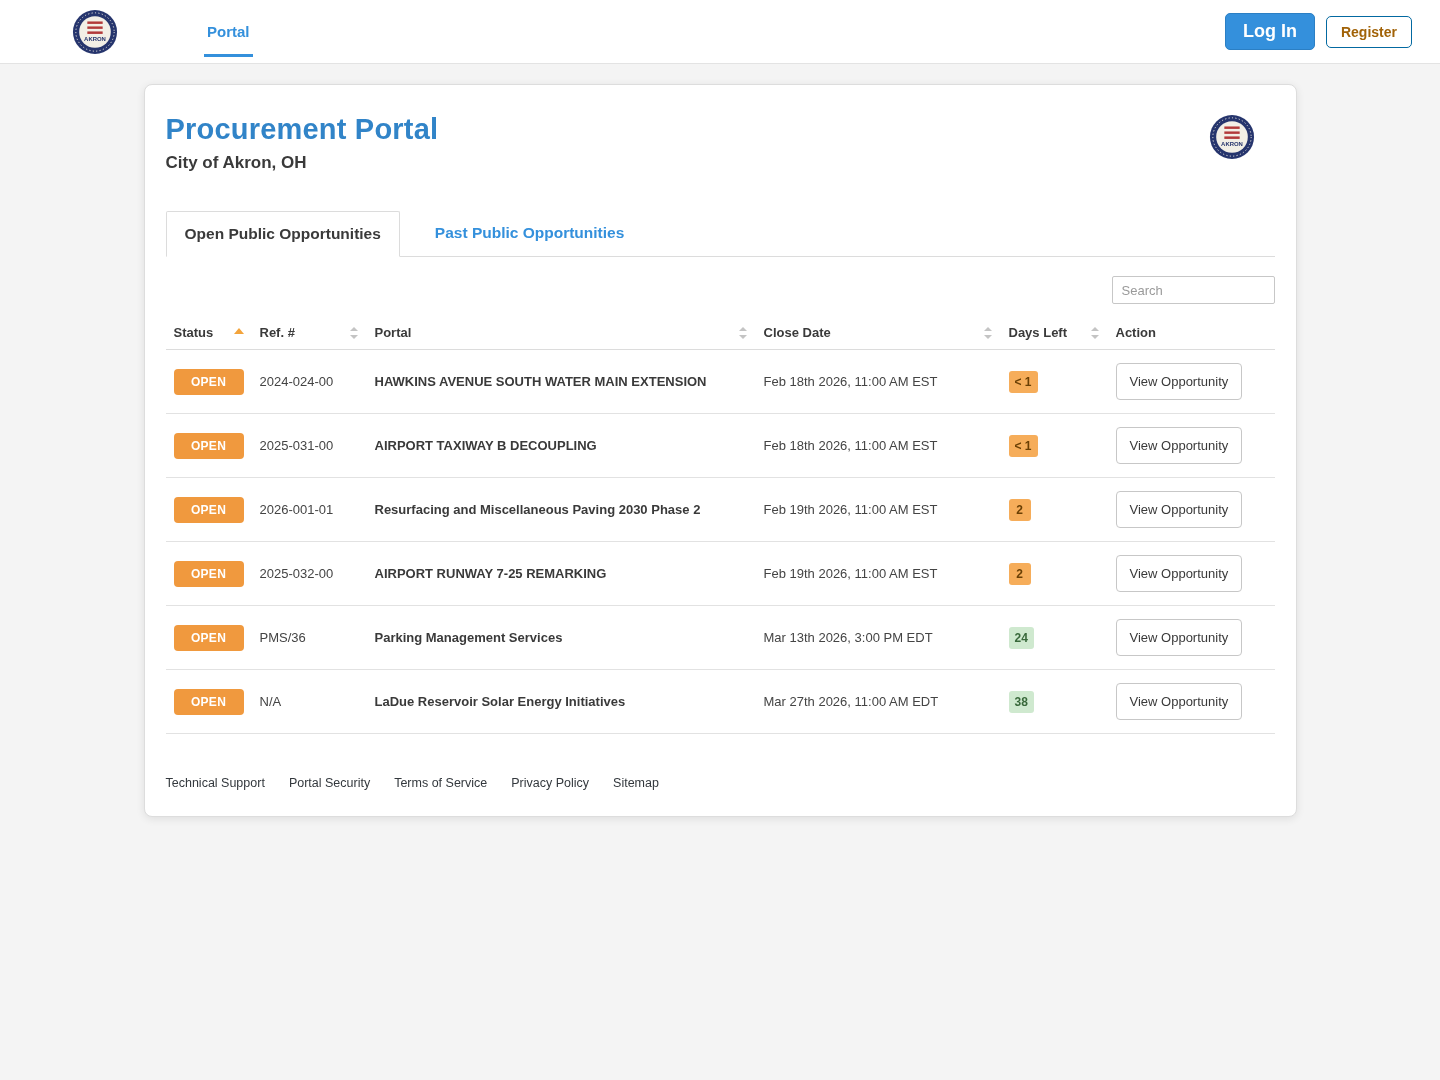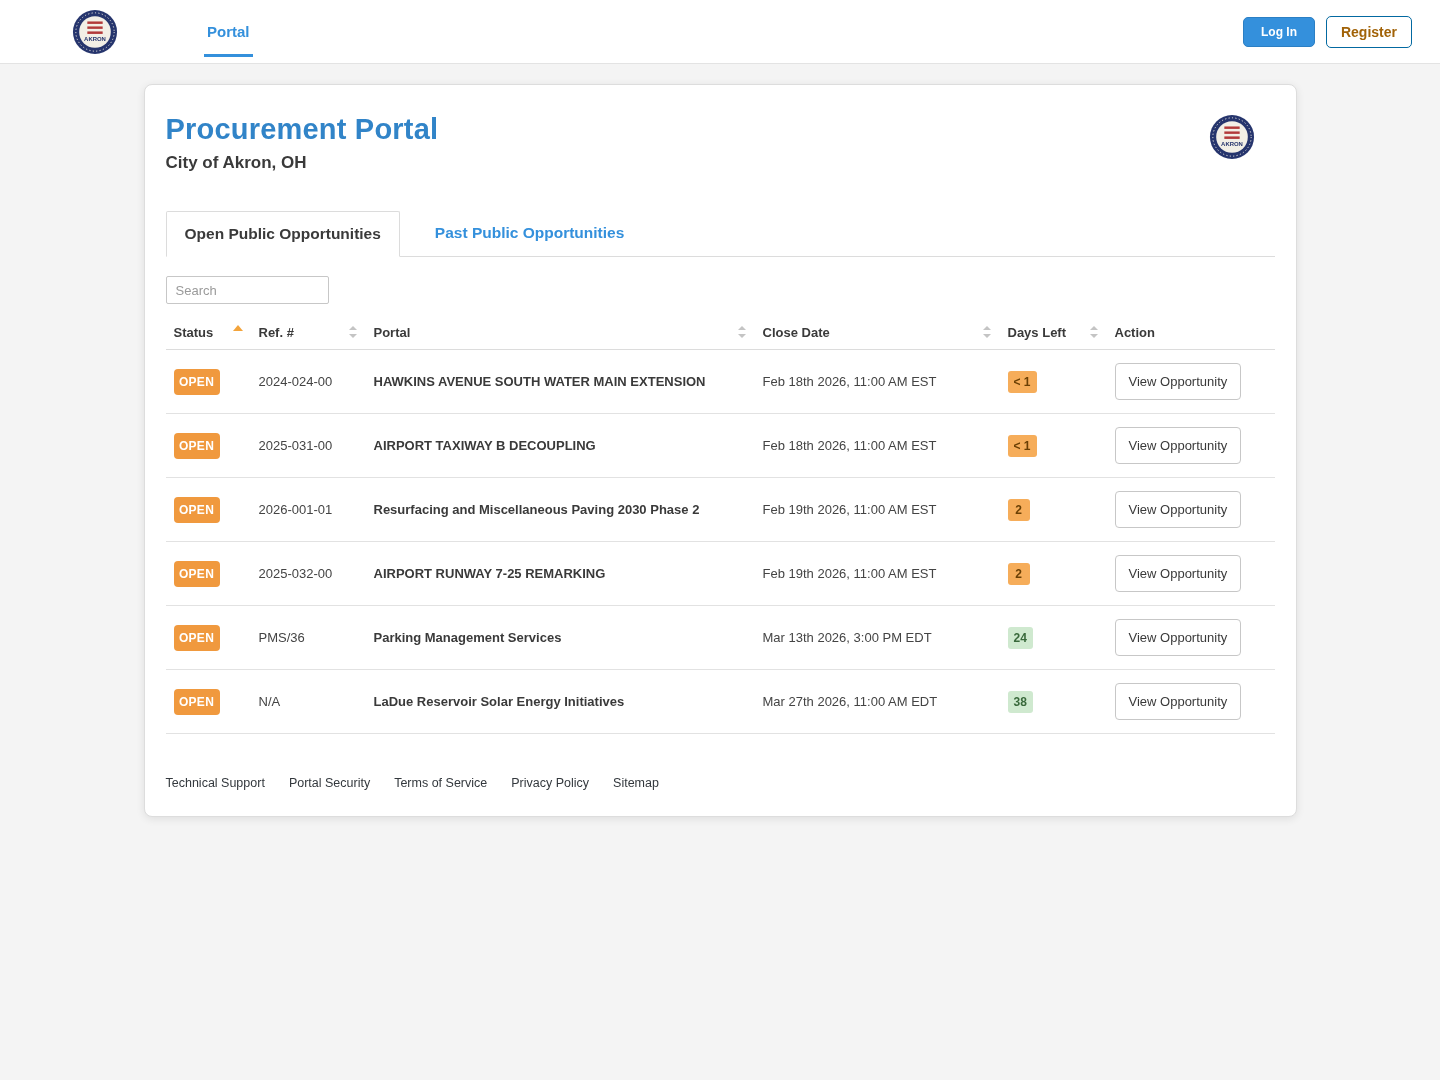--- a/index.html
+++ b/index.html
@@ -17,21 +17,21 @@
   }
   .nav-logo { width:46px; height:46px; flex:0 0 auto; }
   .nav-link {
     margin-left:86px; height:50px; display:flex; align-items:center;
     color:#3490dc; font-size:15px; font-weight:bold; text-decoration:none;
     border-bottom:3px solid #3490dc; padding:3px 3px 0 3px; cursor:pointer;
   }
   .nav-actions { margin-left:auto; display:flex; align-items:center; gap:11px; }
   .btn-login {
     background:#3490dc; color:#fff; border:1px solid #2b7fc4; border-radius:5px;
-    padding:7px 17px; font-size:12px; font-weight:bold; cursor:pointer;
+    padding:7px 17px; font-size:18px; font-weight:bold; cursor:pointer;
     font-family:"Liberation Sans", sans-serif;
   }
   .btn-register {
     background:#fff; color:#a16207; border:1px solid #0369a1; border-radius:5px;
     padding:7px 14px; font-size:14px; font-weight:bold; cursor:pointer;
     font-family:"Liberation Sans", sans-serif;
   }
 
   
   .card {
@@ -48,58 +48,58 @@
   
   .tabs { display:flex; align-items:flex-start; border-bottom:1px solid #dcdcdc; margin-top:38px; }
   .tab { padding:13px 18px; font-size:15.5px; font-weight:bold; cursor:pointer; }
   .tab-active {
     color:#3a3a3a; background:#fff; border:1px solid #dcdcdc; border-bottom:1px solid #fff;
     margin-bottom:-1px; border-radius:2px 2px 0 0;
   }
   .tab-link { color:#3490dc; margin-left:17px; }
 
   
-  .search-row { display:flex; margin:19px 0 12px 0; }
+  .search-row { display:flex; justify-content:flex-end; margin:19px 0 12px 0; }
   .search-input {
     width:163px; height:28px; border:1px solid #c7c7c7; border-radius:2px;
     padding:0 9px; font-size:13px; color:#555; outline:none;
     font-family:"Liberation Sans", sans-serif;
   }
   .search-input::placeholder { color:#9a9a9a; }
 
   
   table { width:100%; border-collapse:collapse; }
   thead tr { border-bottom:1px solid #dcdcdc; }
   tbody tr { border-bottom:1px solid #e2e2e2; }
   th {
     text-align:left; font-size:13px; font-weight:bold; color:#3a3a3a;
     padding:9px 8px 9px 8px; cursor:pointer;
   }
   td { padding:13px 8px; font-size:13px; color:#444; vertical-align:middle; }
-  .th-flex { display:flex; align-items:flex-start; justify-content:space-between; }
+  .th-flex { display:flex; align-items:flex-end; justify-content:space-between; }
 
   .sort-icon { display:inline-block; width:9px; height:14px; position:relative; margin-left:10px; }
   .sort-icon::before {
     content:''; position:absolute; top:1px; left:0;
     border-left:4px solid transparent; border-right:4px solid transparent;
     border-bottom:4px solid #c4c4c4;
   }
   .sort-icon::after {
     content:''; position:absolute; bottom:1px; left:0;
     border-left:4px solid transparent; border-right:4px solid transparent;
     border-top:4px solid #c4c4c4;
   }
   .sort-asc-active {
     display:inline-block; width:0; height:0; margin-left:10px; margin-bottom:6px;
     border-left:5px solid transparent; border-right:5px solid transparent;
     border-bottom:6px solid #f3a43c;
   }
 
   .open-badge {
-    display:inline-block; width:46px; text-align:center; padding:6px 0;
+    display:inline-block; width:70px; text-align:center; padding:6px 0;
     background:#f0993e; color:#fff; font-size:12px; font-weight:bold;
     border-radius:4px; letter-spacing:.3px;
   }
   .project-cell { font-weight:bold; color:#3a3a3a; }
   .days-badge {
     display:inline-block; min-width:22px; text-align:center; padding:4px 6px;
     font-size:12px; font-weight:bold; border-radius:3px;
   }
   .days-badge[data-color="orange"] { background:#f6ad5a; color:#6b4005; }
   .days-badge[data-color="green"]  { background:#cfe9cf; color:#39693b; }

